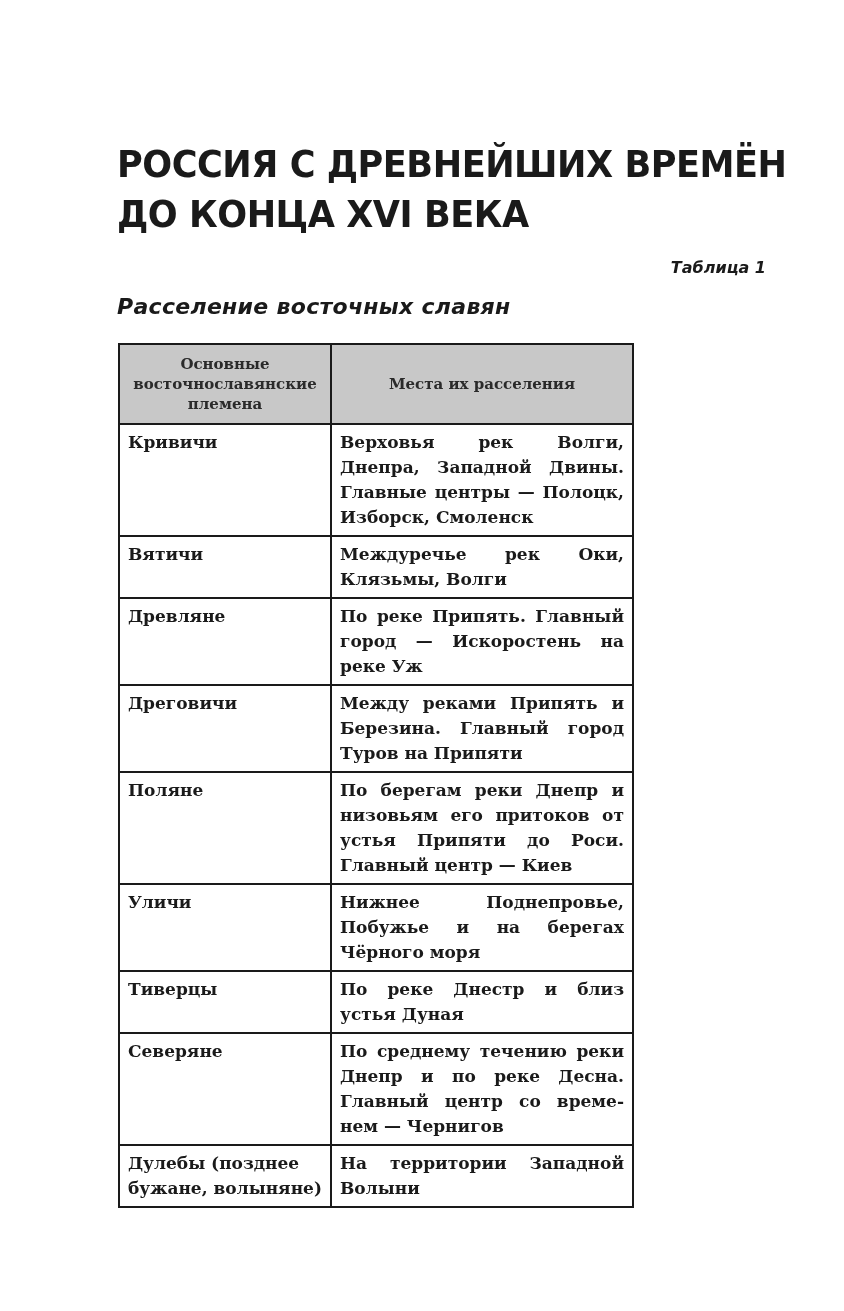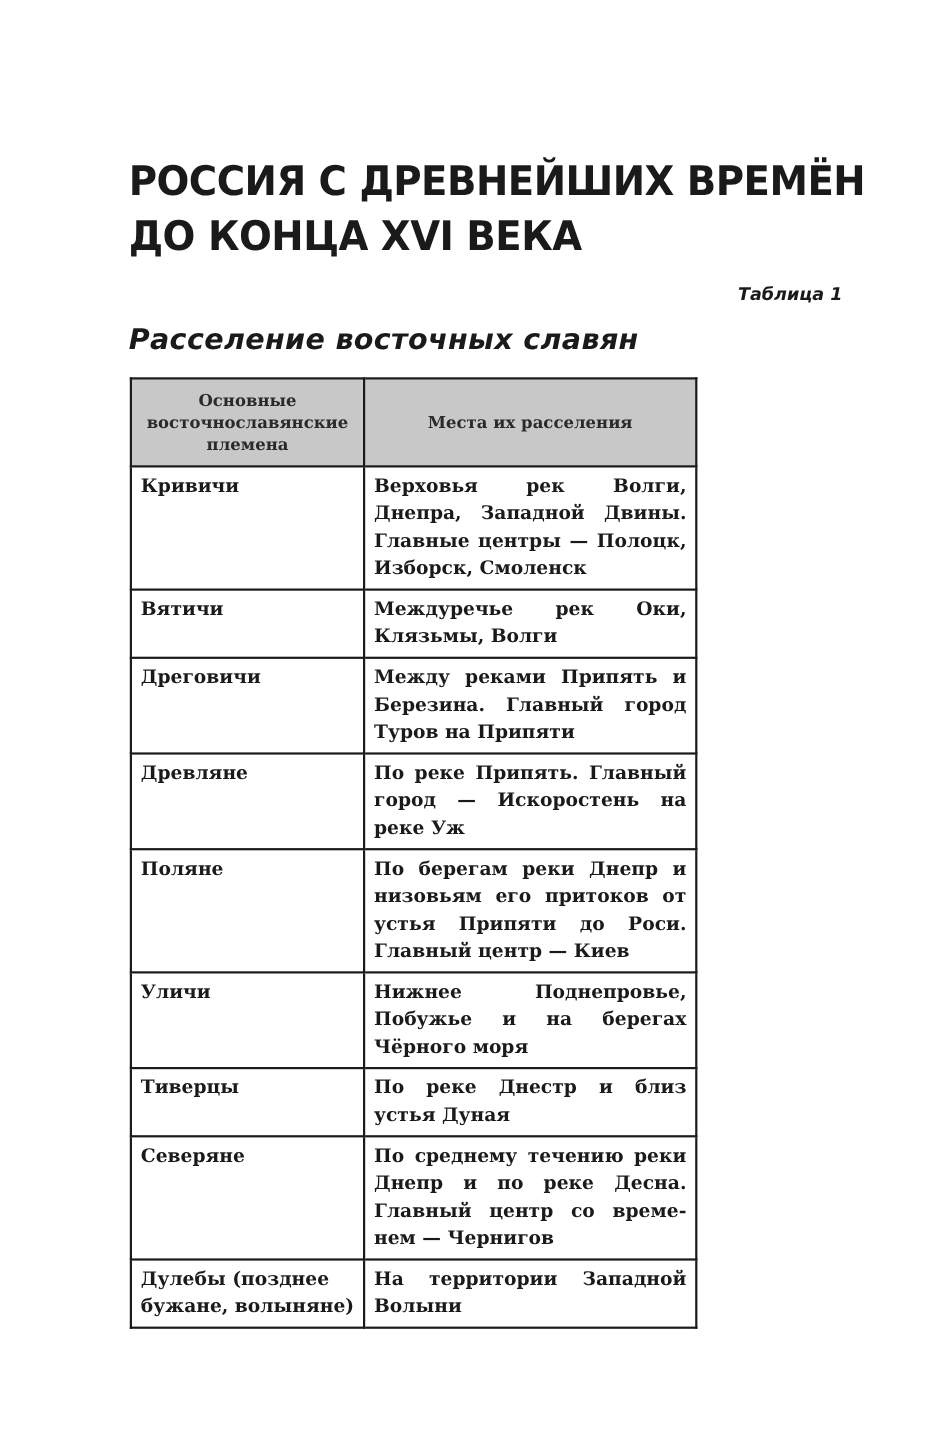--- a/index.html
+++ b/index.html
@@ -41,21 +41,21 @@
       color: #1a1a1a;
     }
     .table-title {
       position: absolute;
       left: 117px;
       top: 294px;
       margin: 0;
       font-family: "DejaVu Sans", sans-serif;
       font-style: italic;
       font-weight: bold;
-      font-size: 26px;
+      font-size: 22px;
       color: #1a1a1a;
       letter-spacing: 0.3px;
     }
     table.tribes {
       position: absolute;
       left: 118px;
       top: 343px;
       width: 516px;
       border-collapse: collapse;
       font-family: "DejaVu Serif", serif;
@@ -113,26 +113,26 @@
   <tbody>
     <tr>
       <td class="tribe">Кривичи</td>
       <td class="place">Верховья рек Волги, Днепра, Западной Двины. Главные центры — Полоцк, Из­борск, Смоленск</td>
     </tr>
     <tr>
       <td class="tribe">Вятичи</td>
       <td class="place">Междуречье рек Оки, Клязьмы, Волги</td>
     </tr>
     <tr>
+      <td class="tribe">Древляне</td>
+      <td class="place">По реке Припять. Главный город — Иско­ростень на реке Уж</td>
+    </tr>
+    <tr>
       <td class="tribe">Дреговичи</td>
       <td class="place">Между реками Припять и Березина. Глав­ный город  Туров на Припяти</td>
-    </tr>
-    <tr>
-      <td class="tribe">Древляне</td>
-      <td class="place">По реке Припять. Главный город — Иско­ростень на реке Уж</td>
     </tr>
     <tr>
       <td class="tribe">Поляне</td>
       <td class="place">По берегам реки Днепр и низовьям его притоков от устья Припяти до Роси. Глав­ный центр — Киев</td>
     </tr>
     <tr>
       <td class="tribe">Уличи</td>
       <td class="place">Нижнее Поднепровье, Побужье и на бере­гах Чёрного моря</td>
     </tr>
     <tr>

